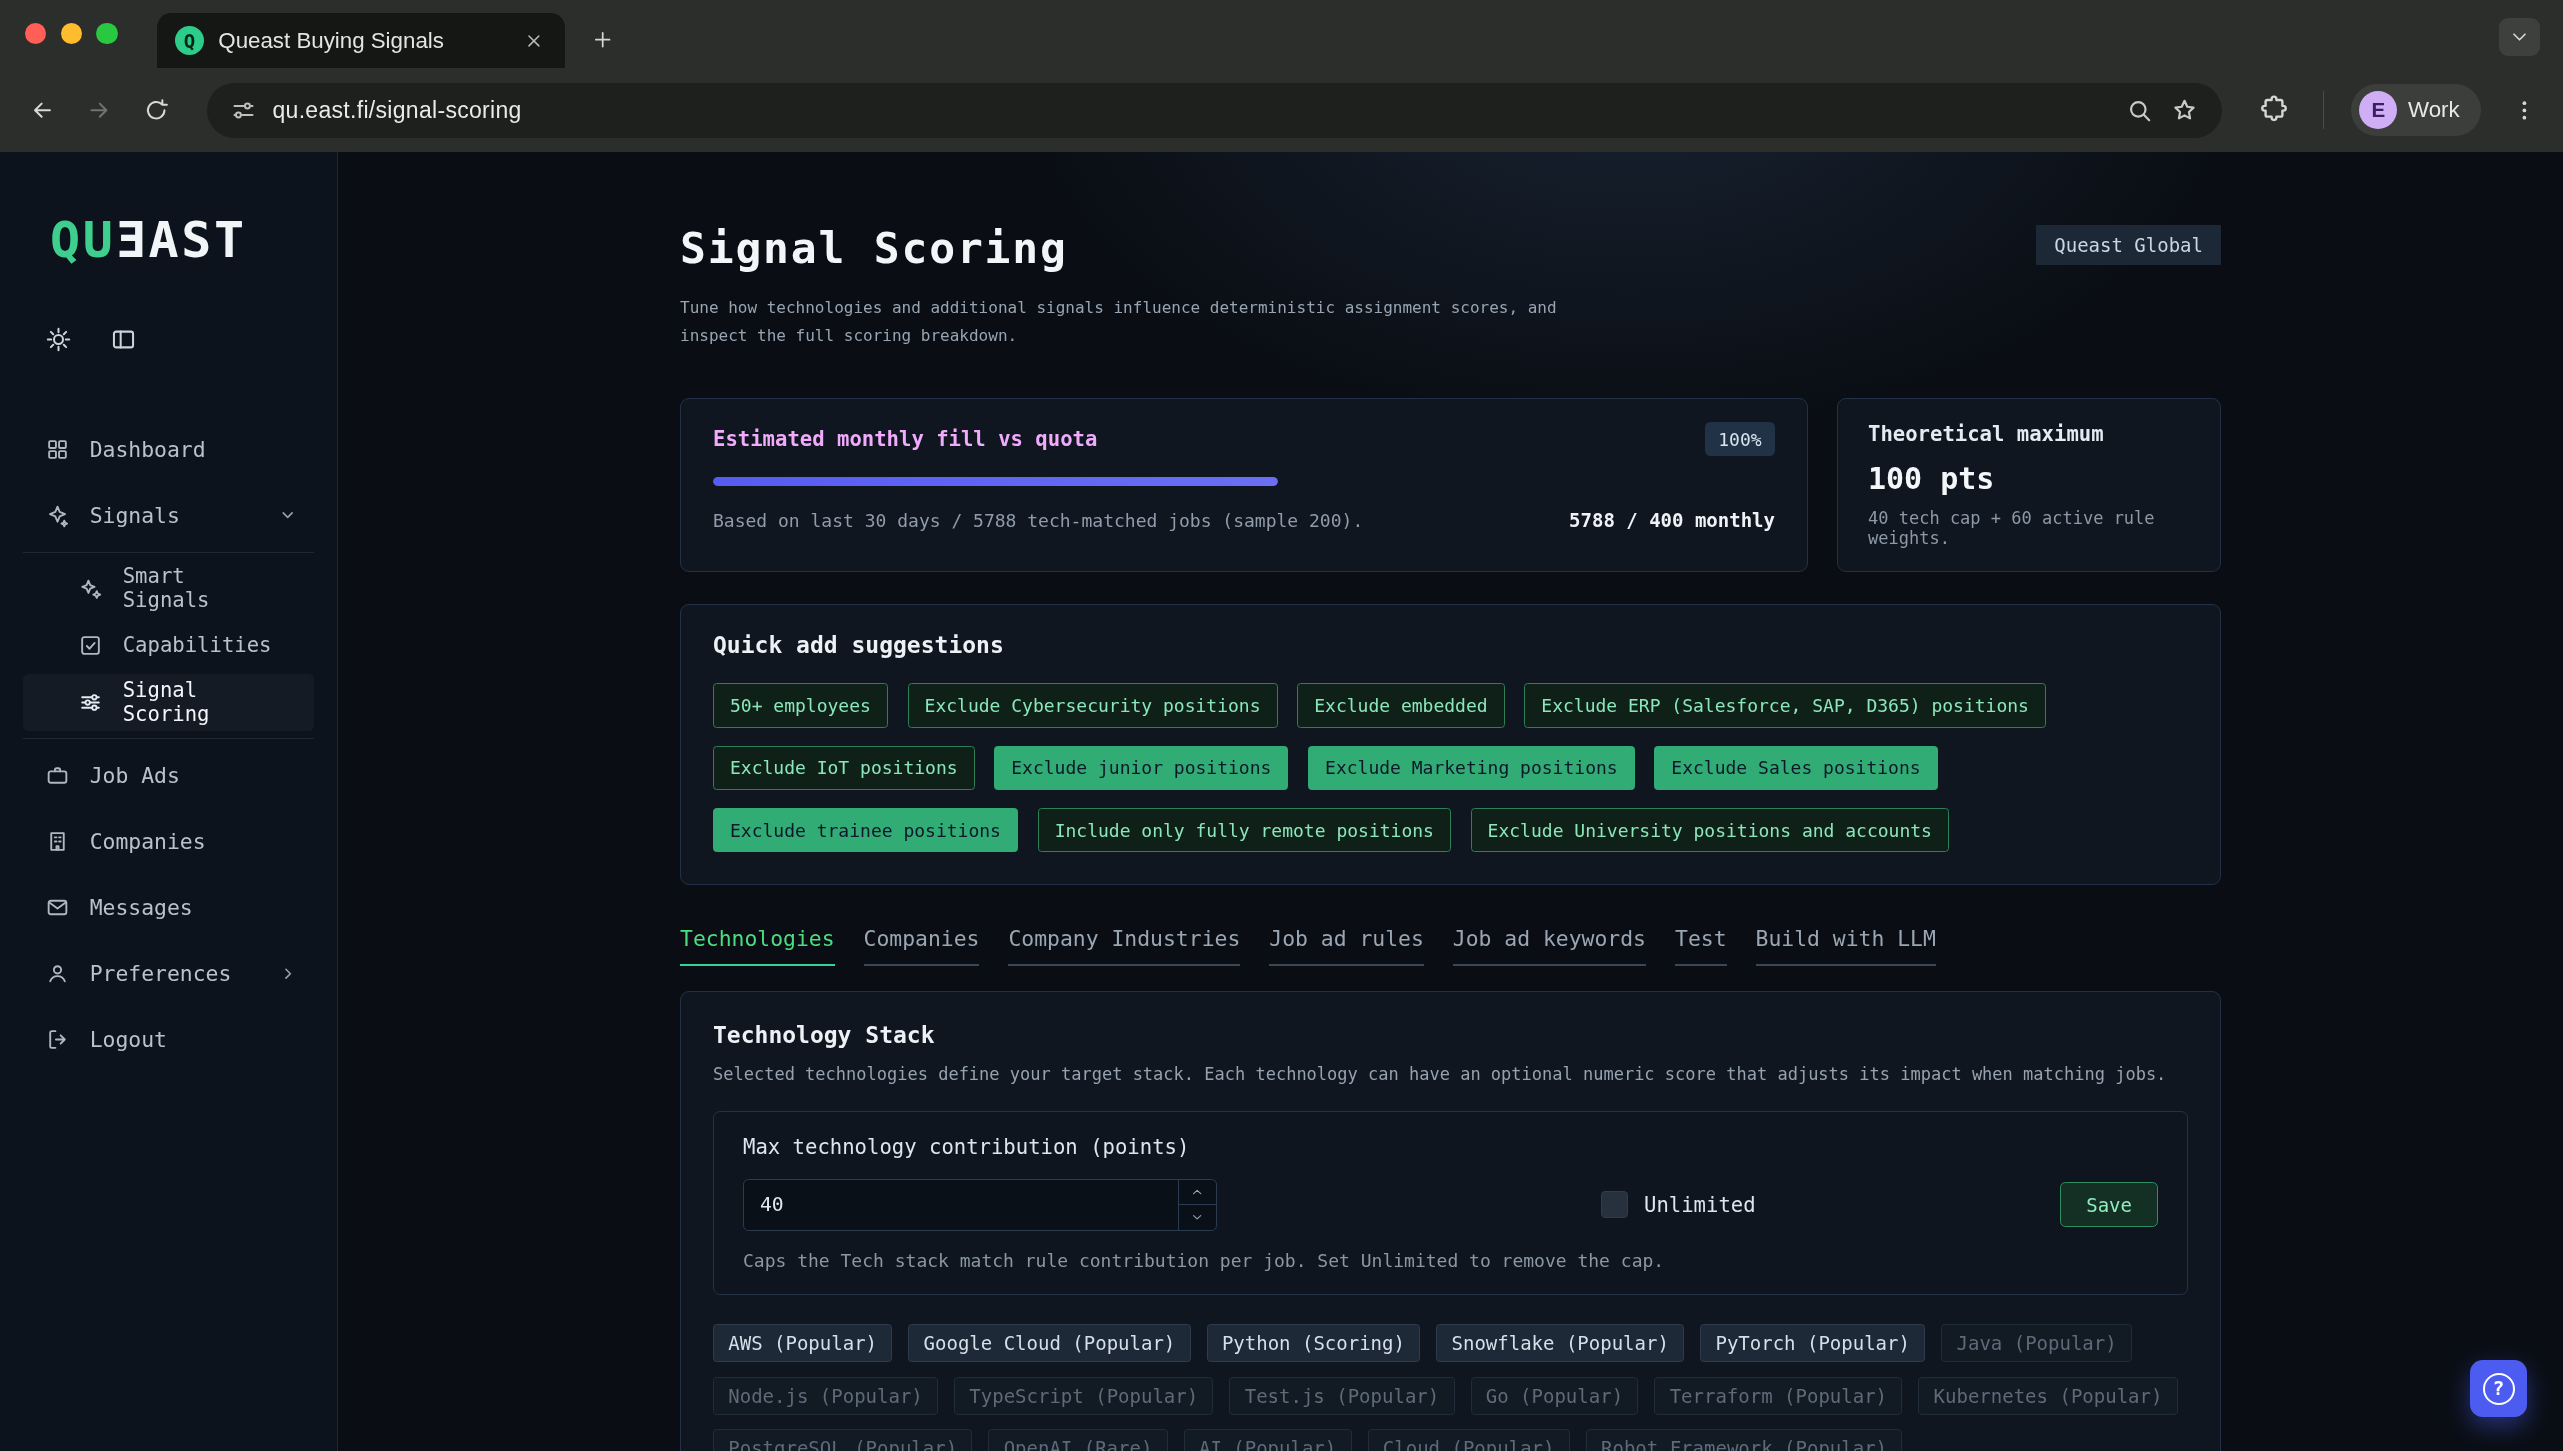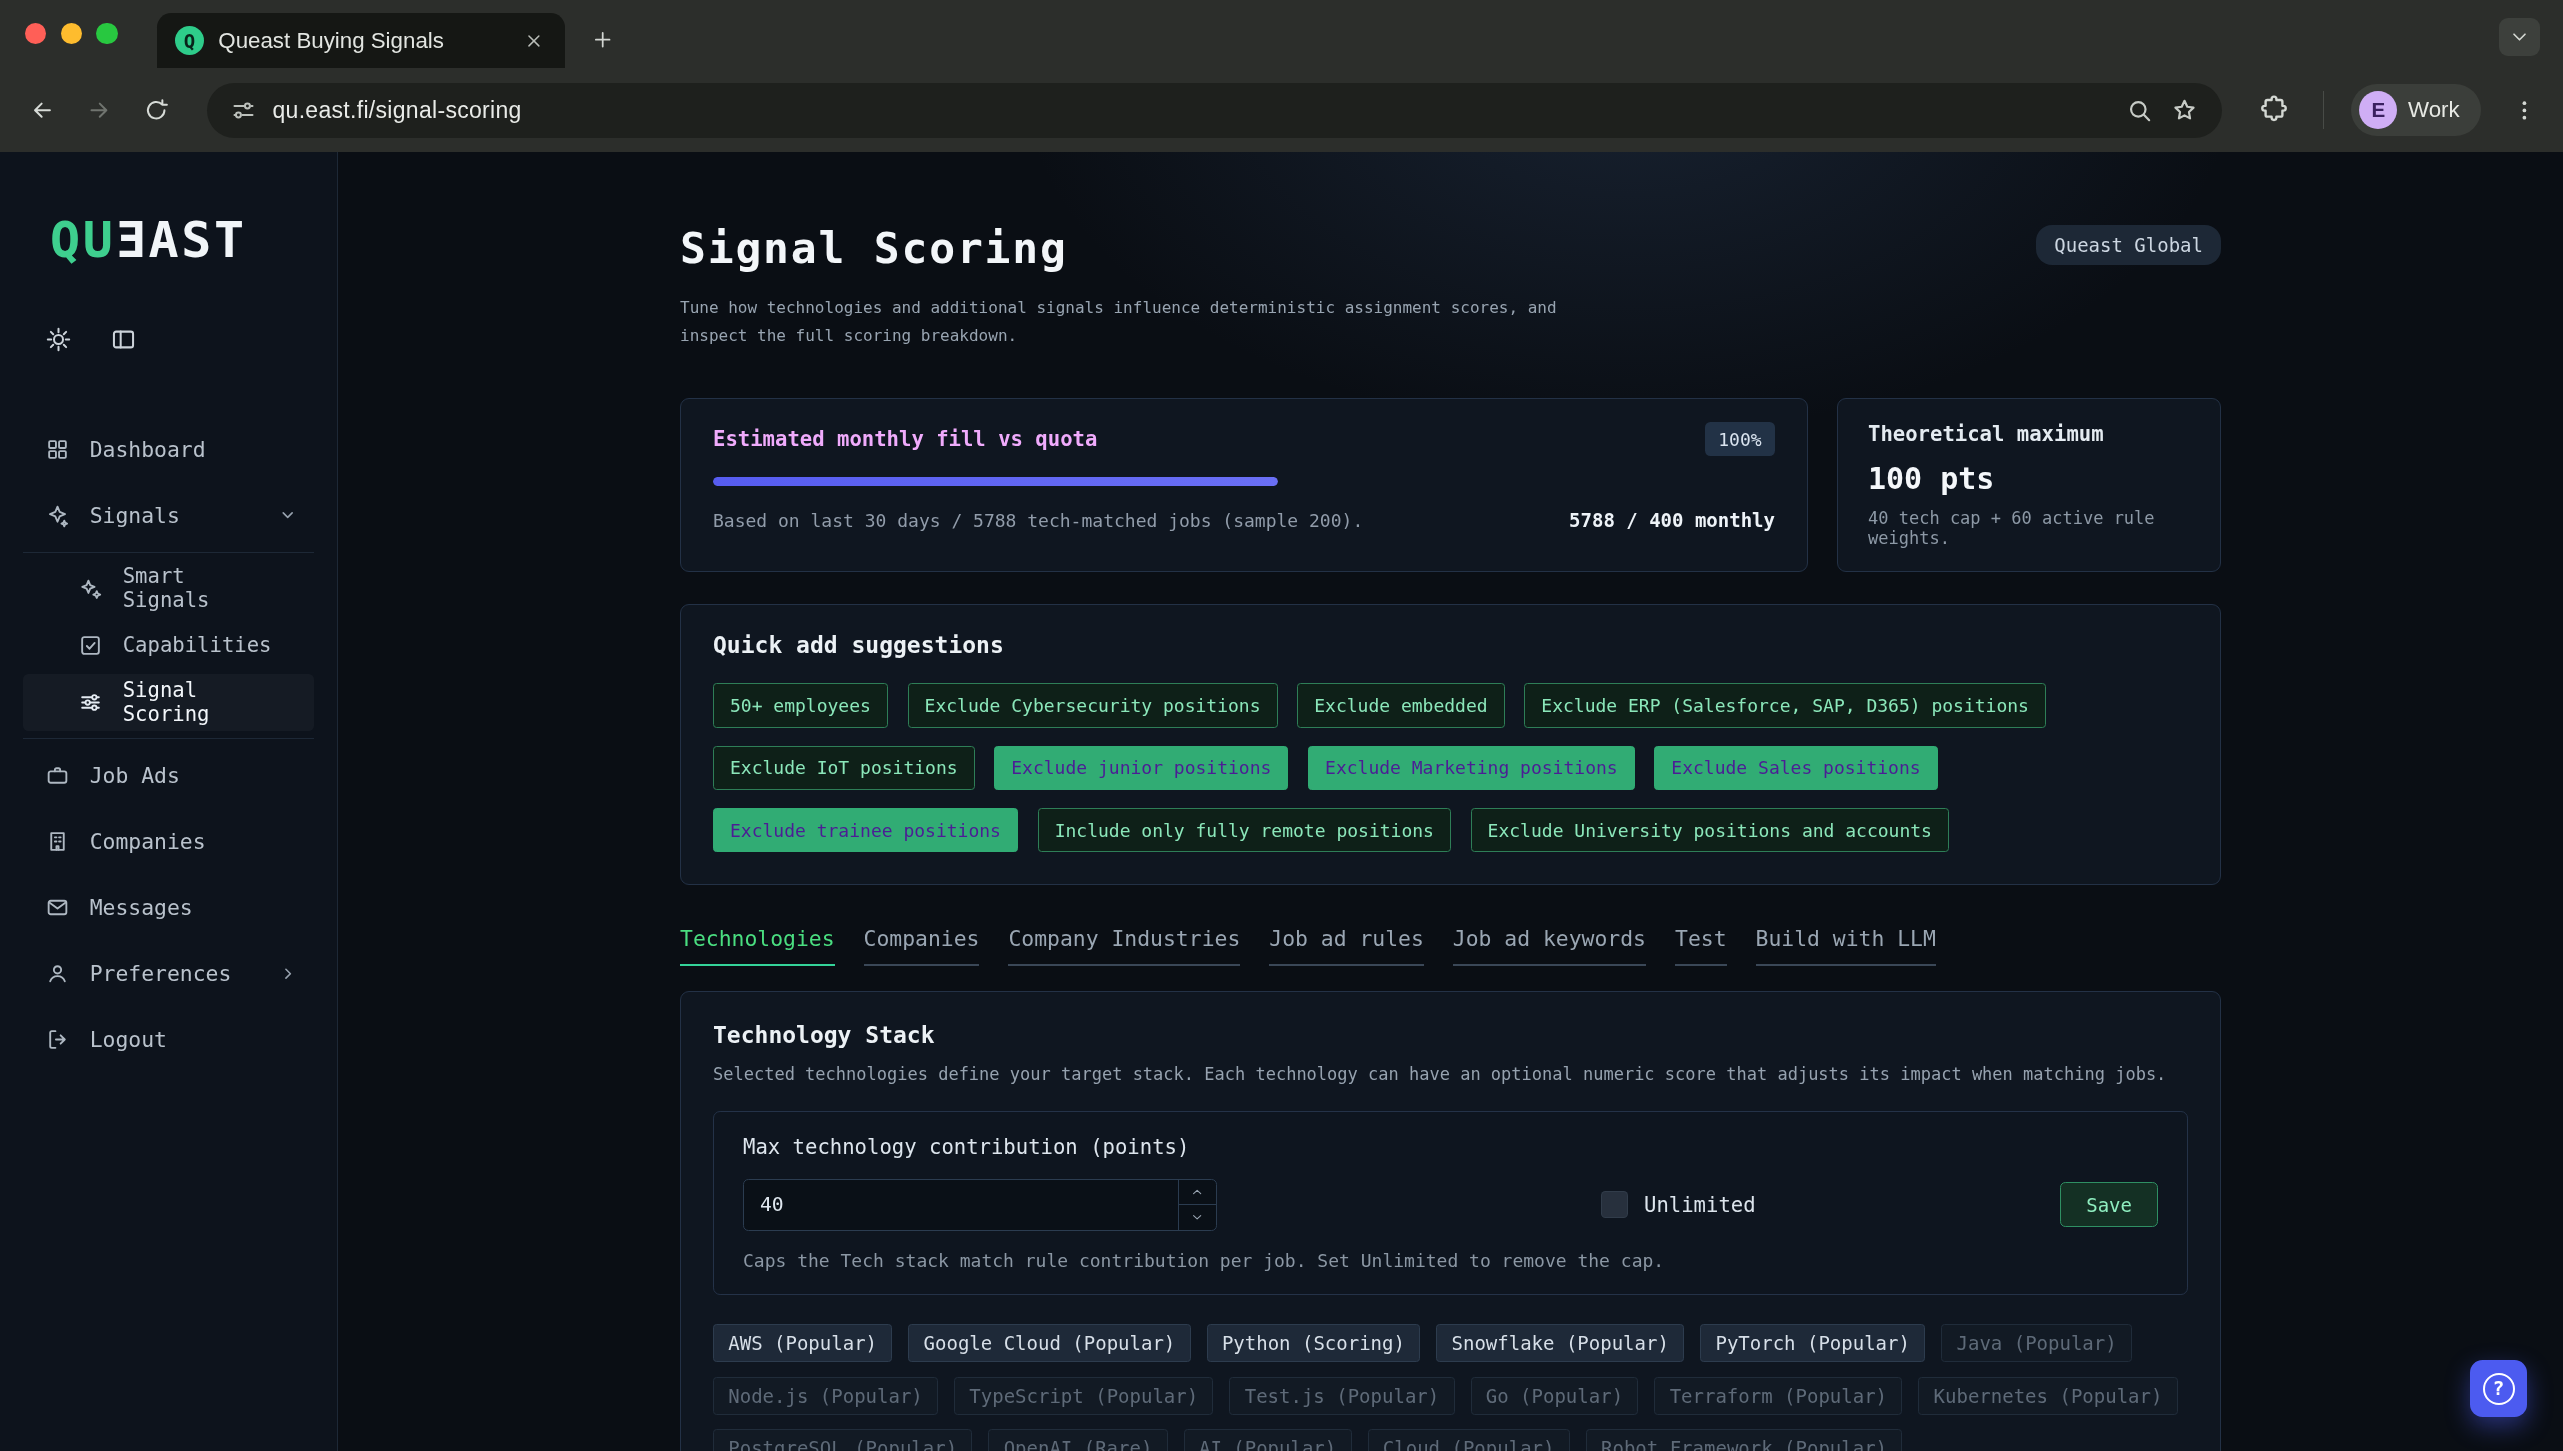--- a/index.html
+++ b/index.html
@@ -58,21 +58,21 @@
   .nav-item.active { color:#f2f6fa; background:rgba(255,255,255,.035); border-radius:5.4px; }
   .nav-item.active .nicon { color:#e4ebf2; }
 
   
   .main { flex:1; overflow:hidden; background:
       radial-gradient(983px 581px at 58% -6%, rgba(55,79,114,.30), rgba(0,0,0,0) 62%), #0a0e14; }
   .container { width:1541px; margin:0 auto; padding-top:71px; position:relative; }
 
   .page-head { position:relative; }
   .scope-badge { position:absolute; right:0; top:1.8px; background:#1d2836; color:#ccd6e1; font-size:19px;
-                 padding:9px 18px; border-radius:16px; }
+                 padding:9px 18px; border-radius:1px; }
   h1.page-title { font-size:43px; color:#f3f6f9; letter-spacing:1.8px; font-weight:bold; }
   .subtitle { margin-top:21.4px; font-size:16px; line-height:1.75; color:#98a4b1; max-width:947px; }
 
   .card { background:#0f1620; border:0.9px solid #233146; border-radius:9px; }
   .cards-row { display:flex; gap:29px; margin-top:48px; }
   .card.quota { flex:1; padding:23px 32px; }
   .card-top { display:flex; justify-content:space-between; align-items:center; }
   .card-top h3 { font-size:20.6px; color:#f0abfc; font-weight:bold; }
   .pct-badge { background:#223246; color:#d9e3ee; font-size:18px; padding:6.3px 13.4px; border-radius:5.4px; }
   .progress { margin-top:21.4px; width:565px; height:9px; border-radius:5.4px; background:#1c2433; overflow:hidden; }
@@ -83,21 +83,21 @@
   .card.max { width:384px; flex:none; padding:23px 30px; }
   .card.max h3 { font-size:20.6px; color:#e4ebf1; font-weight:bold; }
   .max-value { margin-top:14.3px; font-size:30px; font-weight:bold; color:#f4f7fa; }
   .max-caption { margin-top:12.5px; font-size:17px; color:#8d99a6; }
 
   .card.quickadd { margin-top:32px; padding:27px 32px 32px; }
   .card.quickadd h3 { font-size:23px; color:#ecf1f5; font-weight:bold; }
   .qa-buttons { margin-top:25px; display:flex; flex-wrap:wrap; gap:18px 19.7px; }
   .qa-btn { font-family:inherit; font-size:18px; padding:10.7px 16px; border-radius:3.6px; cursor:pointer; }
   .qa-btn.outline { background:#0e2018; border:1.8px solid #2e7e57; color:#8be7ba; }
-  .qa-btn.filled { background:#31ac74; border:1.8px solid #31ac74; color:#4c1d95; }
+  .qa-btn.filled { background:#31ac74; border:1.8px solid #31ac74; color:#0f172a; }
 
   .tabs { margin-top:41px; display:flex; gap:29px; font-size:21.4px; }
   .tab-item { padding-bottom:12.5px; border-bottom:2.7px solid #3a4757; color:#9aa6b3; cursor:pointer; white-space:nowrap; }
   .tab-item.active { color:#4ade80; border-bottom-color:#34d399; }
 
   .card.tech { margin-top:25px; padding:30px 32px 39px; min-height:581px; }
   .card.tech h3 { font-size:23px; color:#ecf1f5; font-weight:bold; }
   .tech-desc { margin-top:16px; font-size:17px; color:#96a2af; }
   .capbox { margin-top:27px; border:0.9px solid #243248; background:rgba(14,21,32,.7); border-radius:7.1px; padding:23px 29px; }
   .cap-label { font-size:20.6px; color:#dde5ed; }

